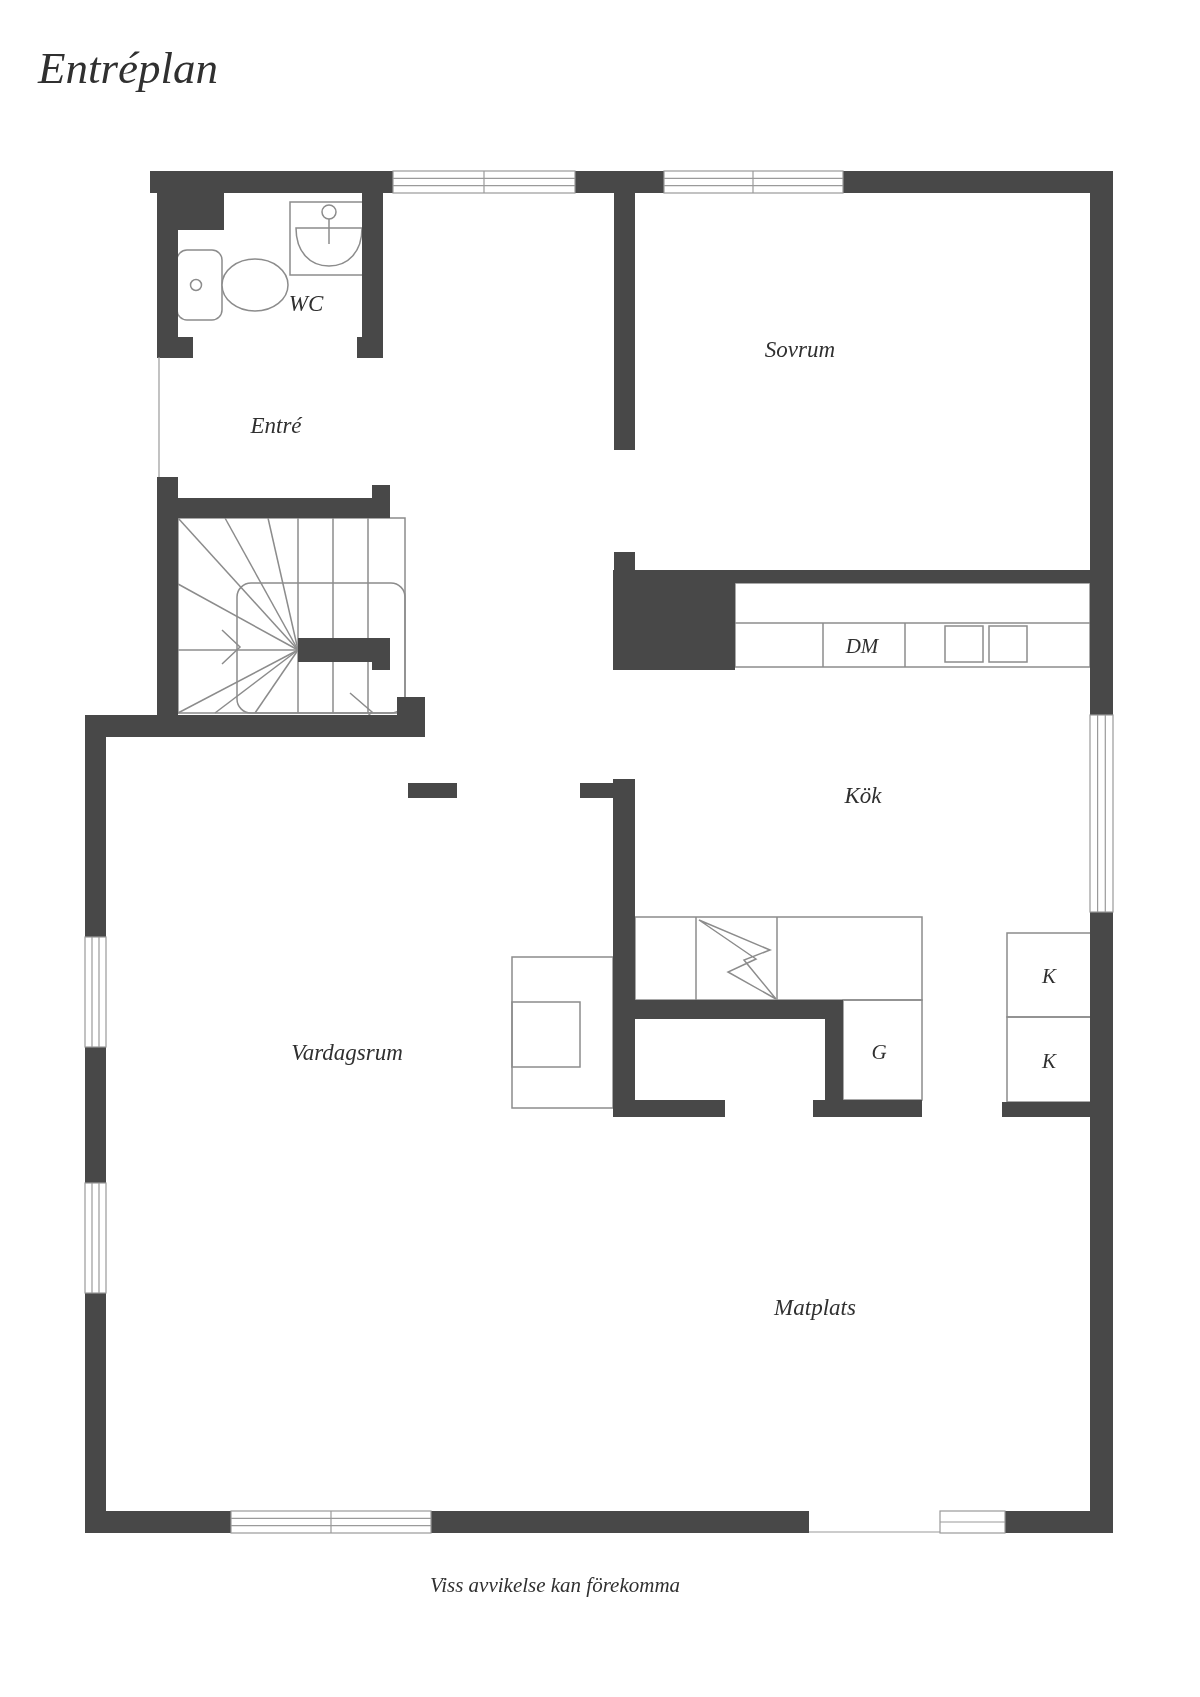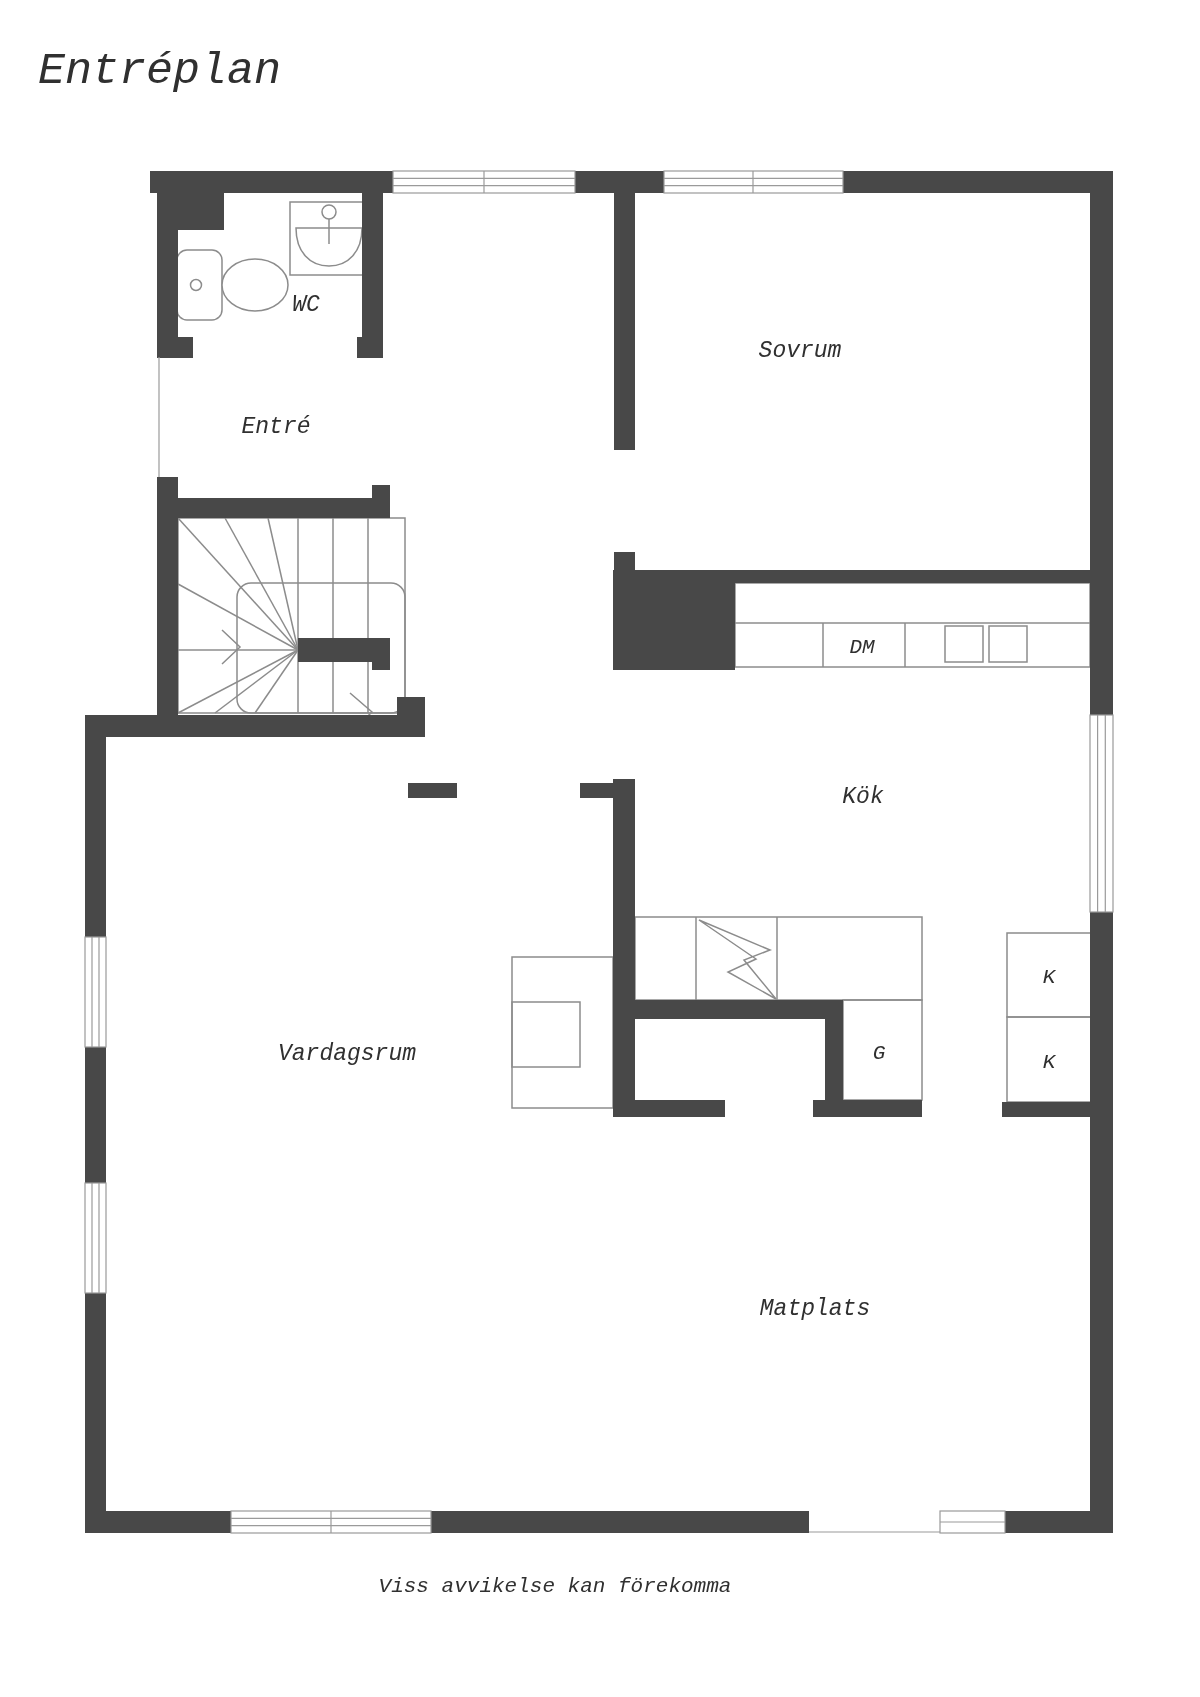--- a/index.html
+++ b/index.html
@@ -1,20 +1,20 @@
 <!DOCTYPE html>
 <html><head>
 <meta charset="utf-8">
 <style>
   html,body{margin:0;padding:0;background:#ffffff;}
   .canvas{
     position:relative;
     width:1200px;height:1697px;
     background:#ffffff;
-    font-family:Liberation Mono, monospace;
+    font-family:Liberation Serif, serif;
     text-align:right;
   }
   svg{position:absolute;left:0;top:0;}
   .wall{fill:#484848;stroke:none;}
   .thin{stroke:#8c8c8c;stroke-width:1.5;fill:none;}
   .thin-f{stroke:#8c8c8c;stroke-width:1.5;fill:#ffffff;}
   .winbox{fill:#ffffff;stroke:#9a9a9a;stroke-width:1.2;}
   .winline{stroke:#9a9a9a;stroke-width:1.2;}
   .lbl{fill:#303030;font-style:italic;}
   .room-lbl{font-size:23px;text-anchor:middle;}

